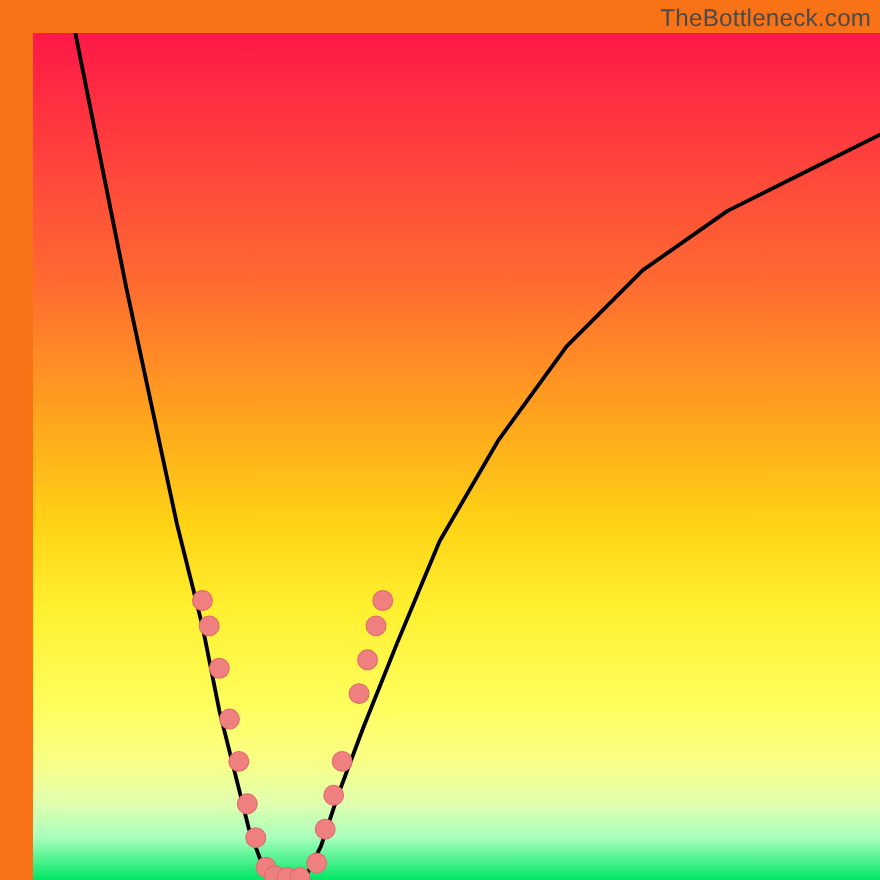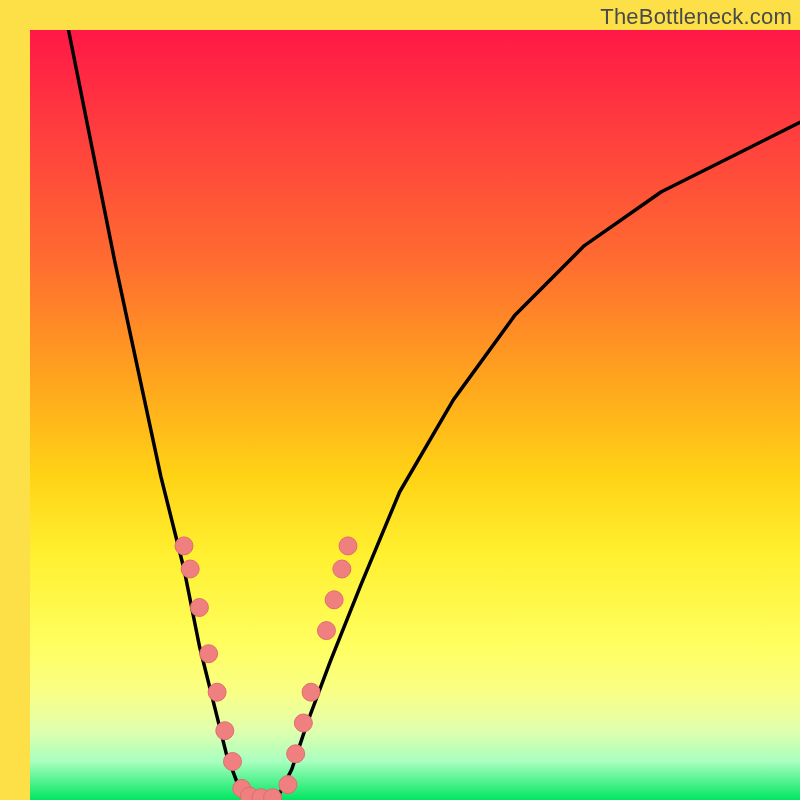--- a/index.html
+++ b/index.html
@@ -8,21 +8,21 @@
     width: 800px;
     height: 800px;
     overflow: hidden;
     background: #000;
     font-family: Arial, Helvetica, sans-serif;
   }
   .frame {
     position: relative;
     width: 800px;
     height: 800px;
-    background: #fde047;
+    background: #f97316;
   }
   .plot-area {
     position: absolute;
     left: 30px;
     top: 30px;
     width: 770px;
     height: 770px;
     background: linear-gradient(
       to bottom,
       #ff1846 0%,

